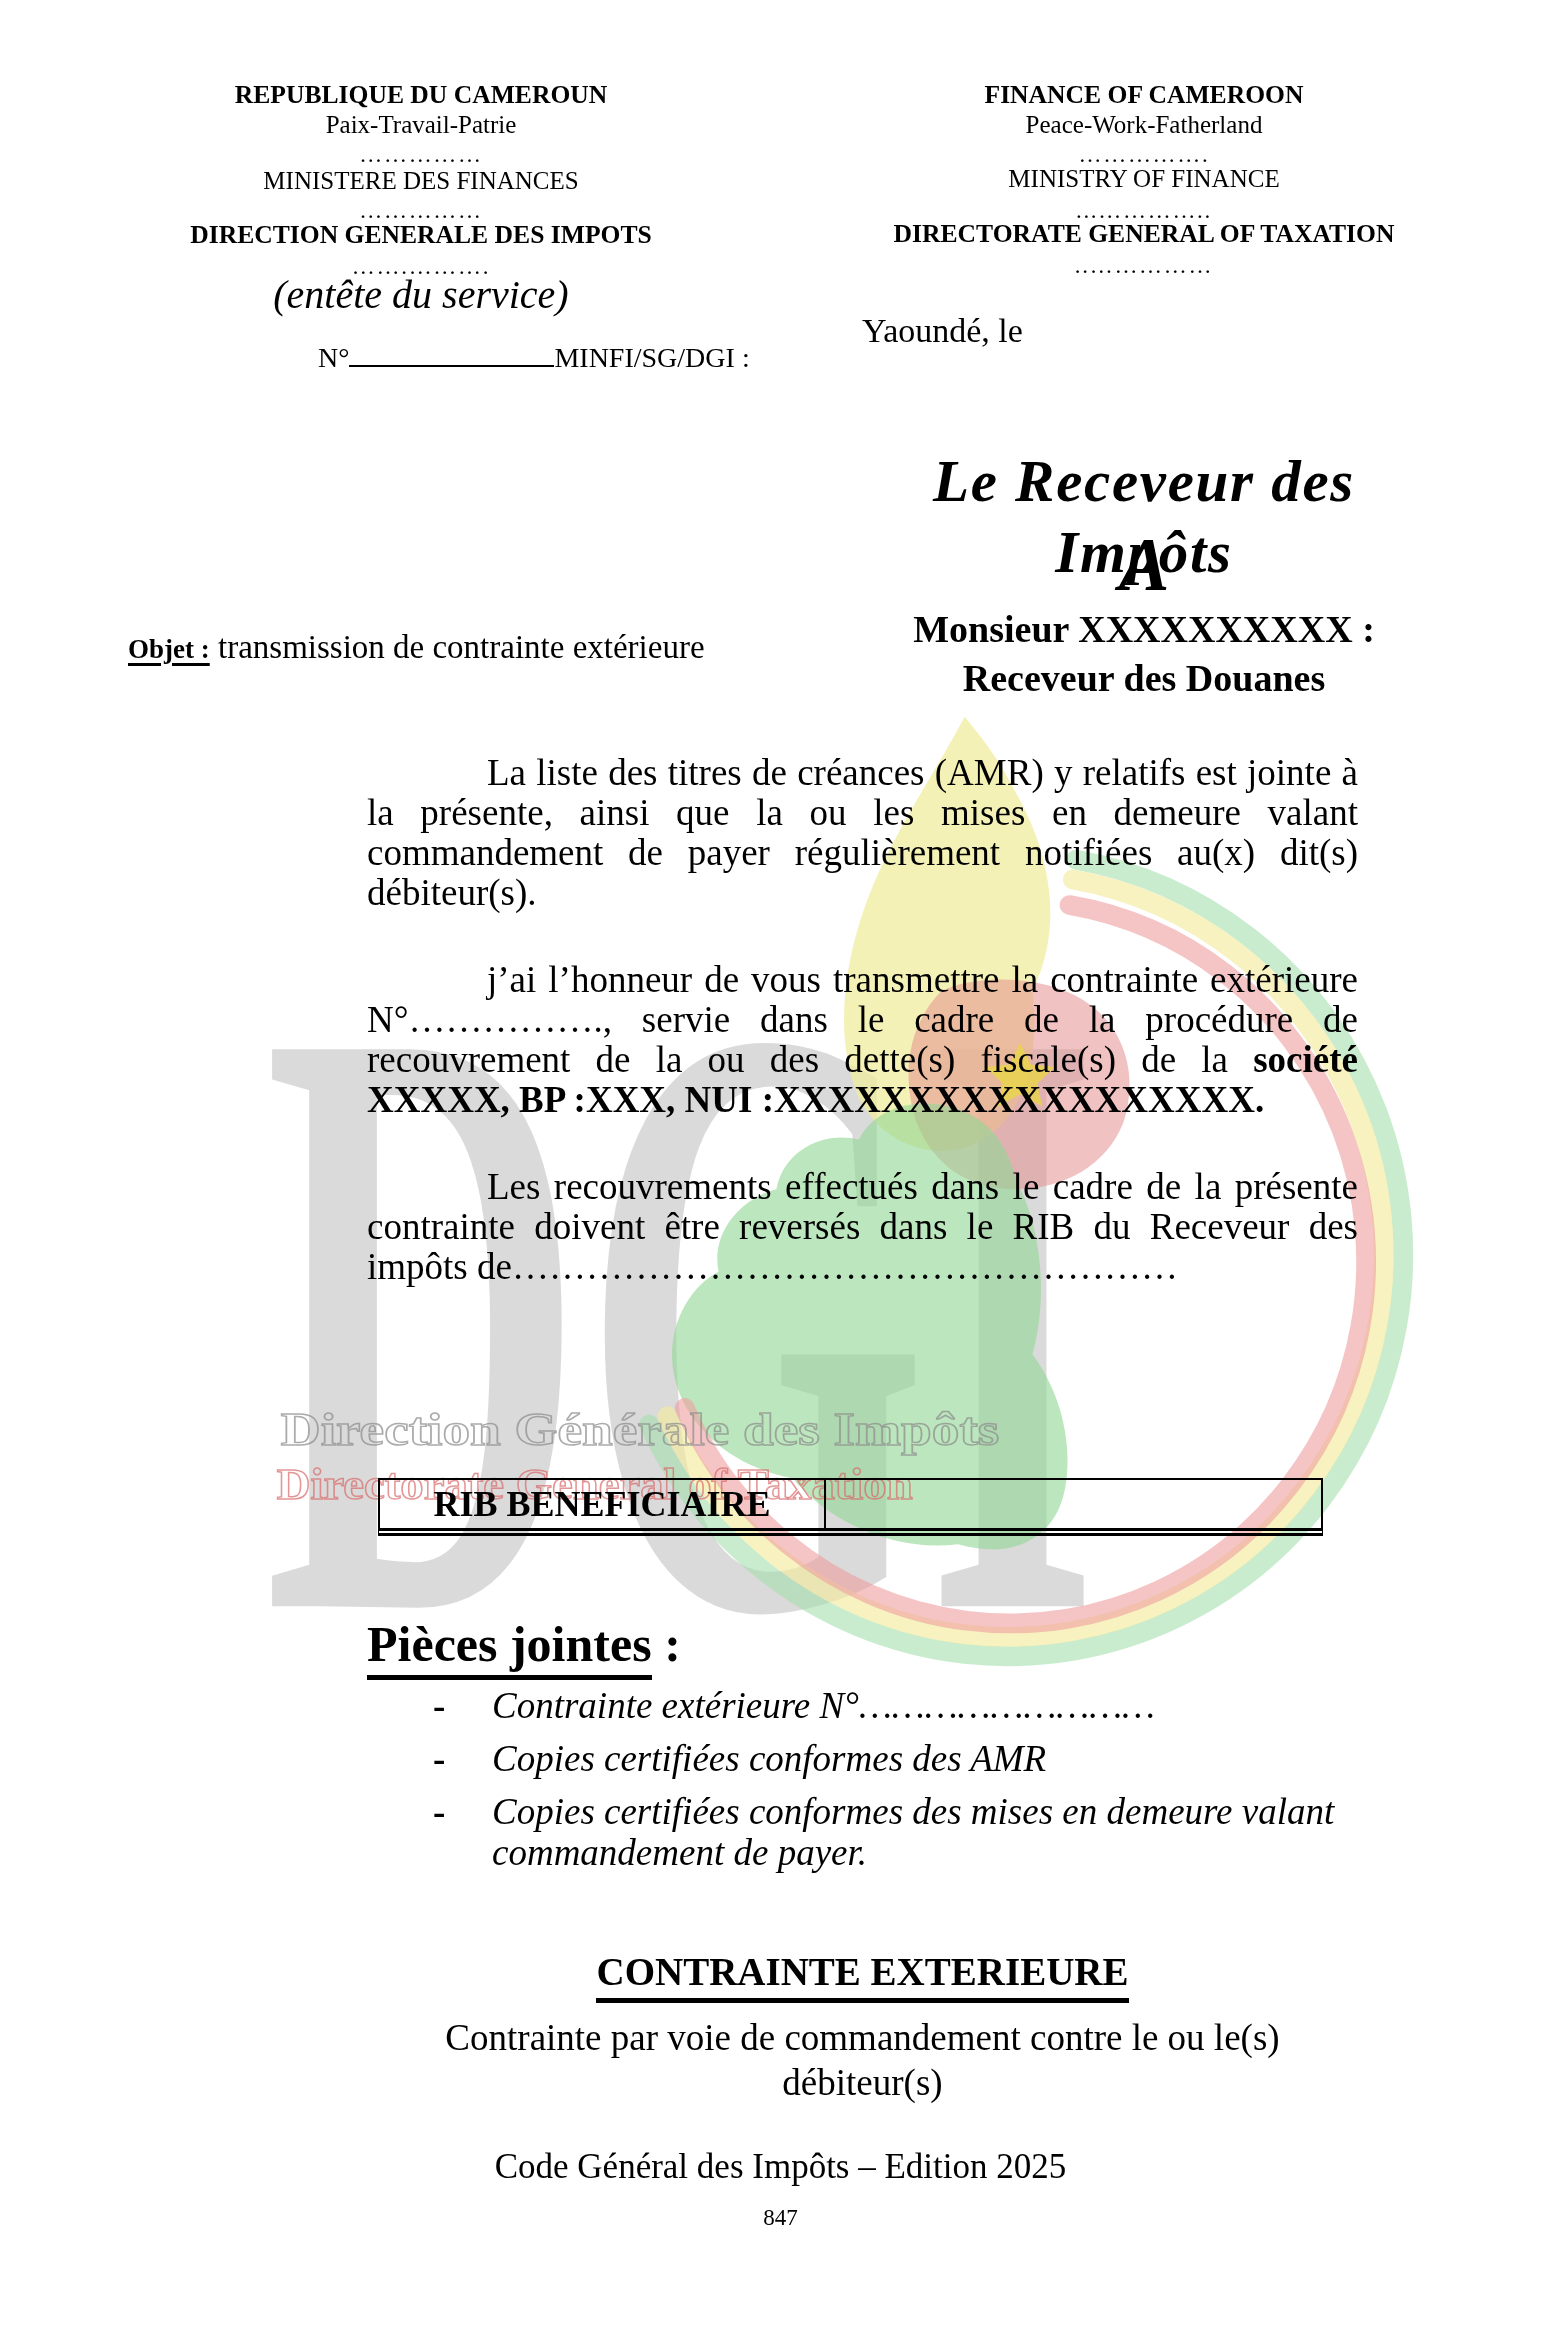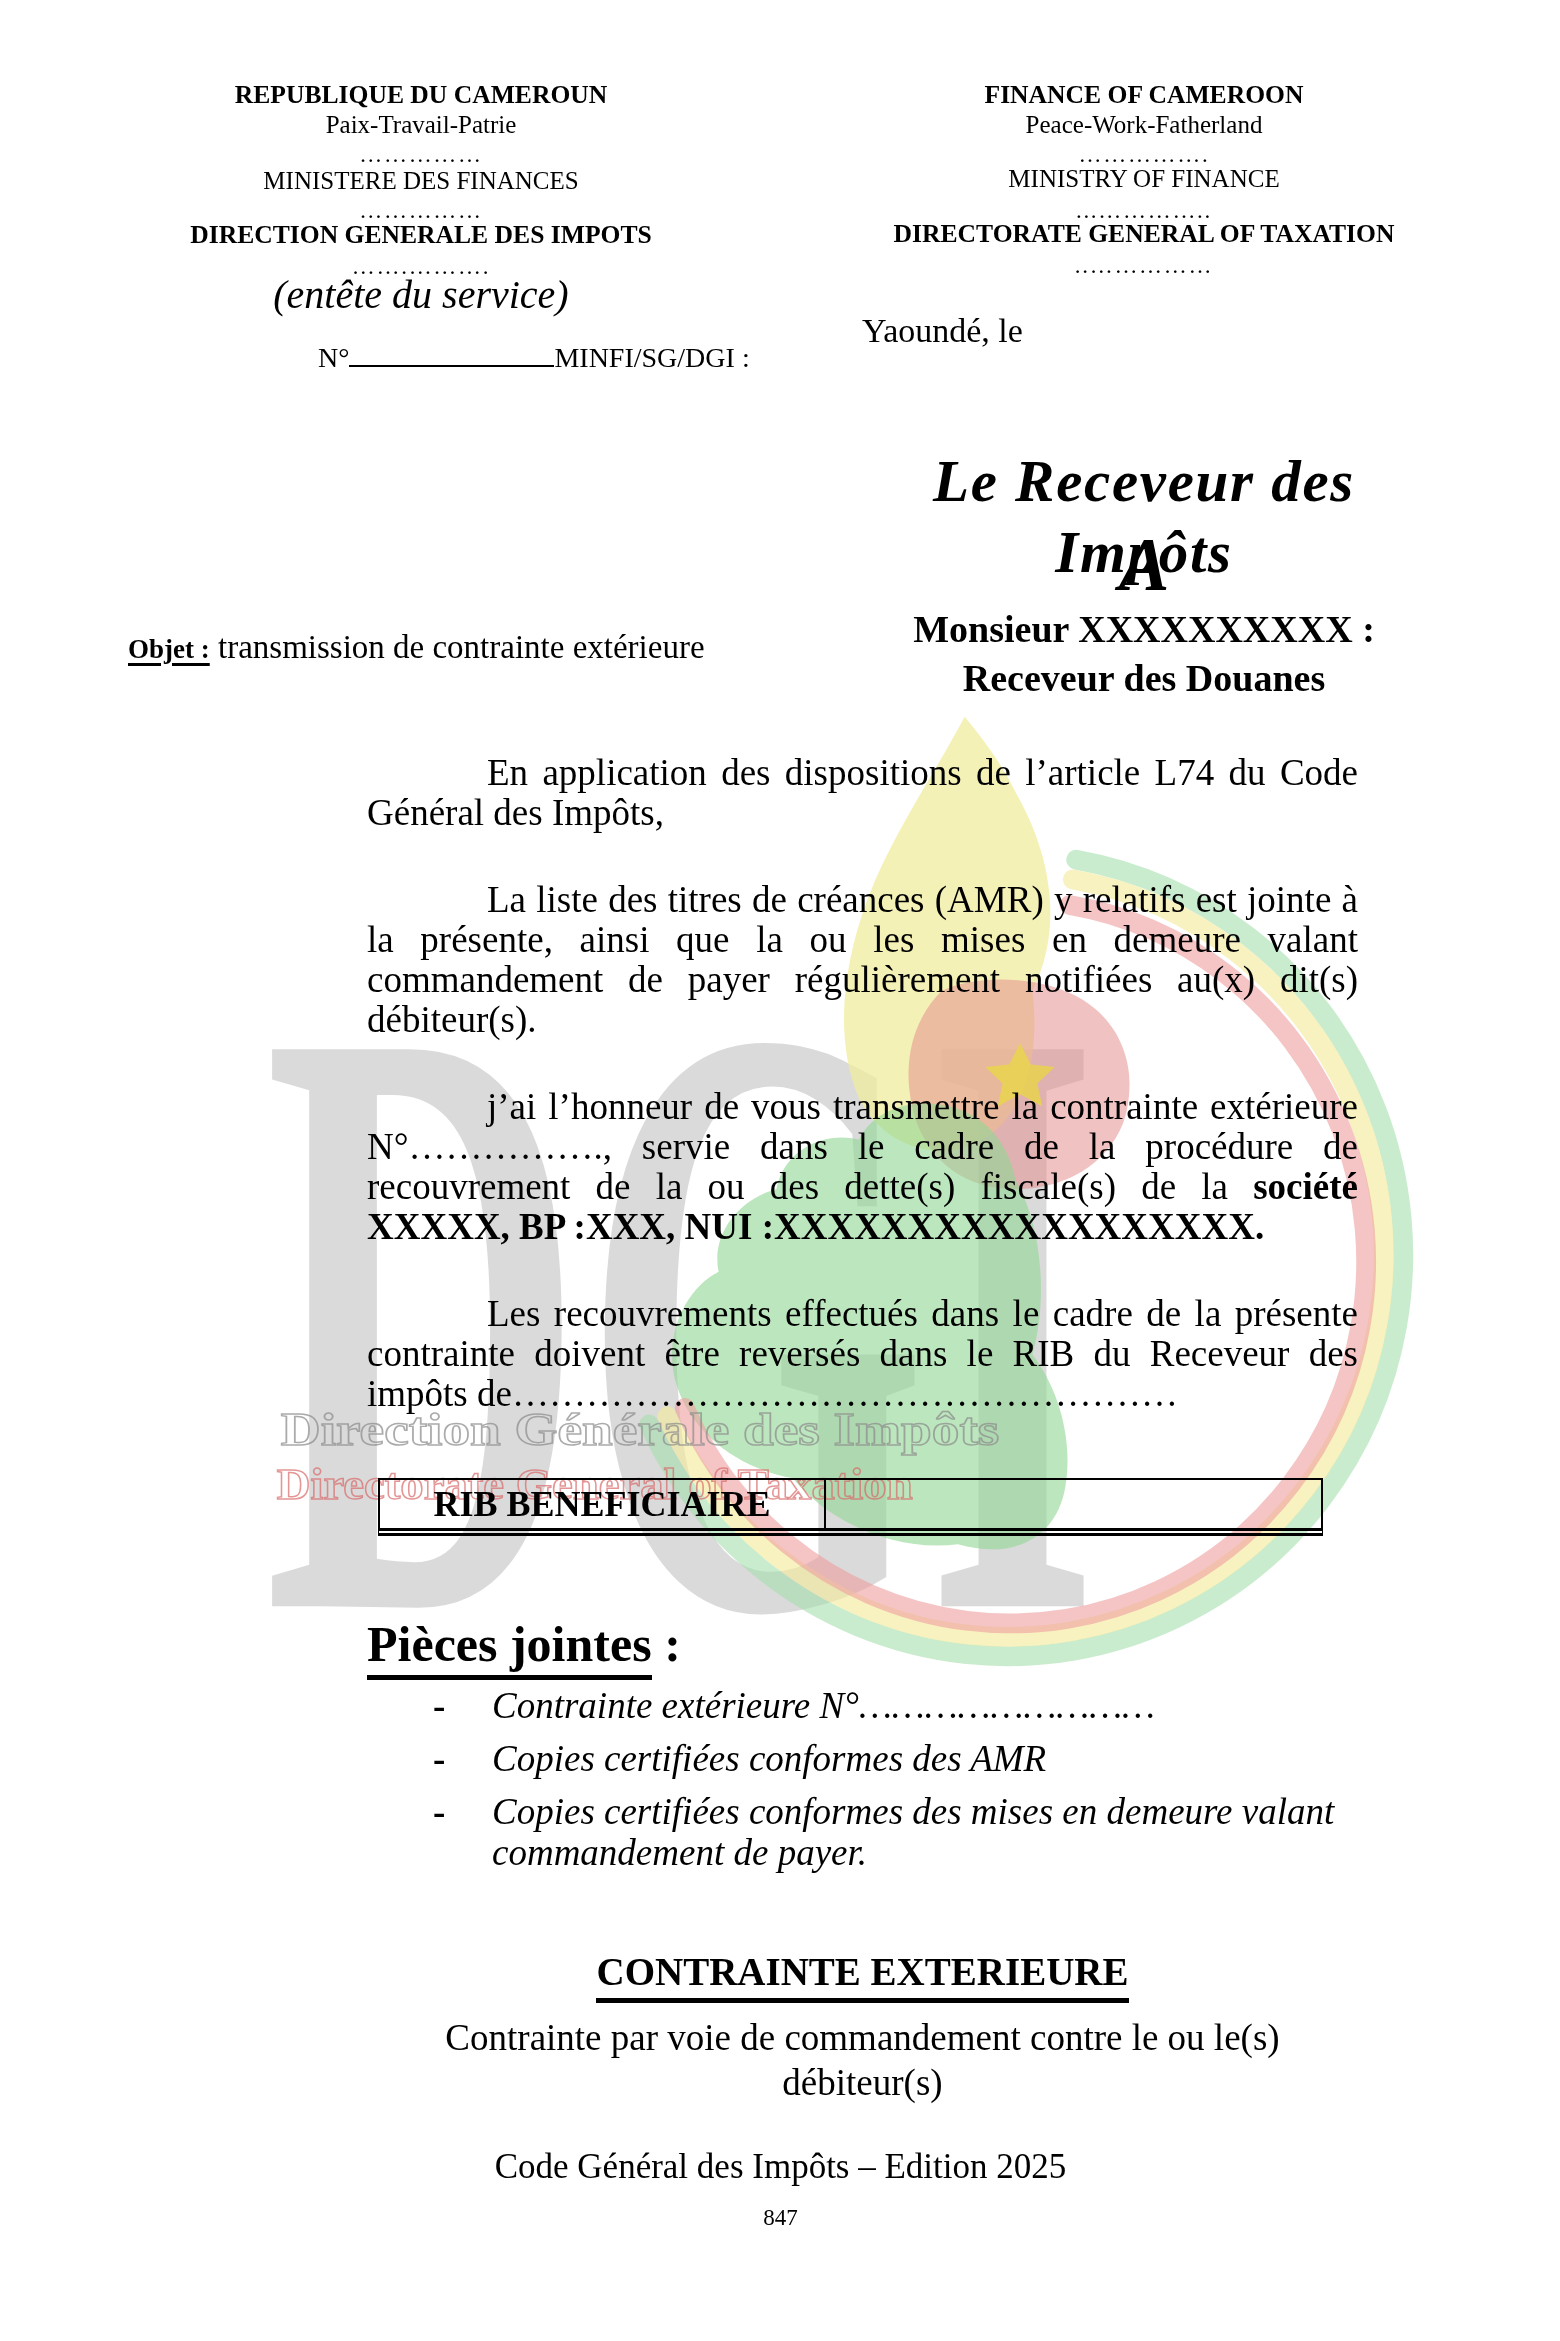--- a/index.html
+++ b/index.html
@@ -108,21 +108,20 @@
   <div class="abs hcol script" style="left:859px;top:446px;z-index:2;">Le Receveur des Impôts</div>
   <div class="abs hcol bigA" style="left:859px;top:525px;z-index:2;">A</div>
   <div class="abs hcol addr" style="left:859px;top:608px;z-index:2;">Monsieur XXXXXXXXXX :</div>
   <div class="abs hcol addr" style="left:859px;top:657px;z-index:2;">Receveur des Douanes</div>
 
   <div class="abs objet" style="left:128px;top:628px;z-index:2;">
     <span class="lbl">Objet :</span><span> transmission de contrainte extérieure</span>
   </div>
 
   <div class="abs body" style="left:367px;top:753px;">
-    <p>En application des dispositions de l’article L74 du Code Général des Impôts,</p>
     <p>La liste des titres de créances (AMR) y relatifs est jointe à la présente, ainsi que la ou les mises en demeure valant commandement de payer régulièrement notifiées au(x) dit(s) débiteur(s).</p>
     <p><span>j’ai l’honneur de vous transmettre la contrainte extérieure N°……………., servie dans le cadre de la procédure de recouvrement de la ou des dette(s) fiscale(s) de la </span><span class="b">société XXXXX, BP :XXX, NUI :XXXXXXXXXXXXXXXXXX.</span></p>
     <p>Les recouvrements effectués dans le cadre de la présente contrainte doivent être reversés dans le RIB du Receveur des impôts de………………………………………………</p>
   </div>
 
   <div class="abs ribtable" style="left:378px;top:1478px;">
     <div class="c1">RIB BENEFICIAIRE</div>
     <div class="c2"></div>
   </div>
 

